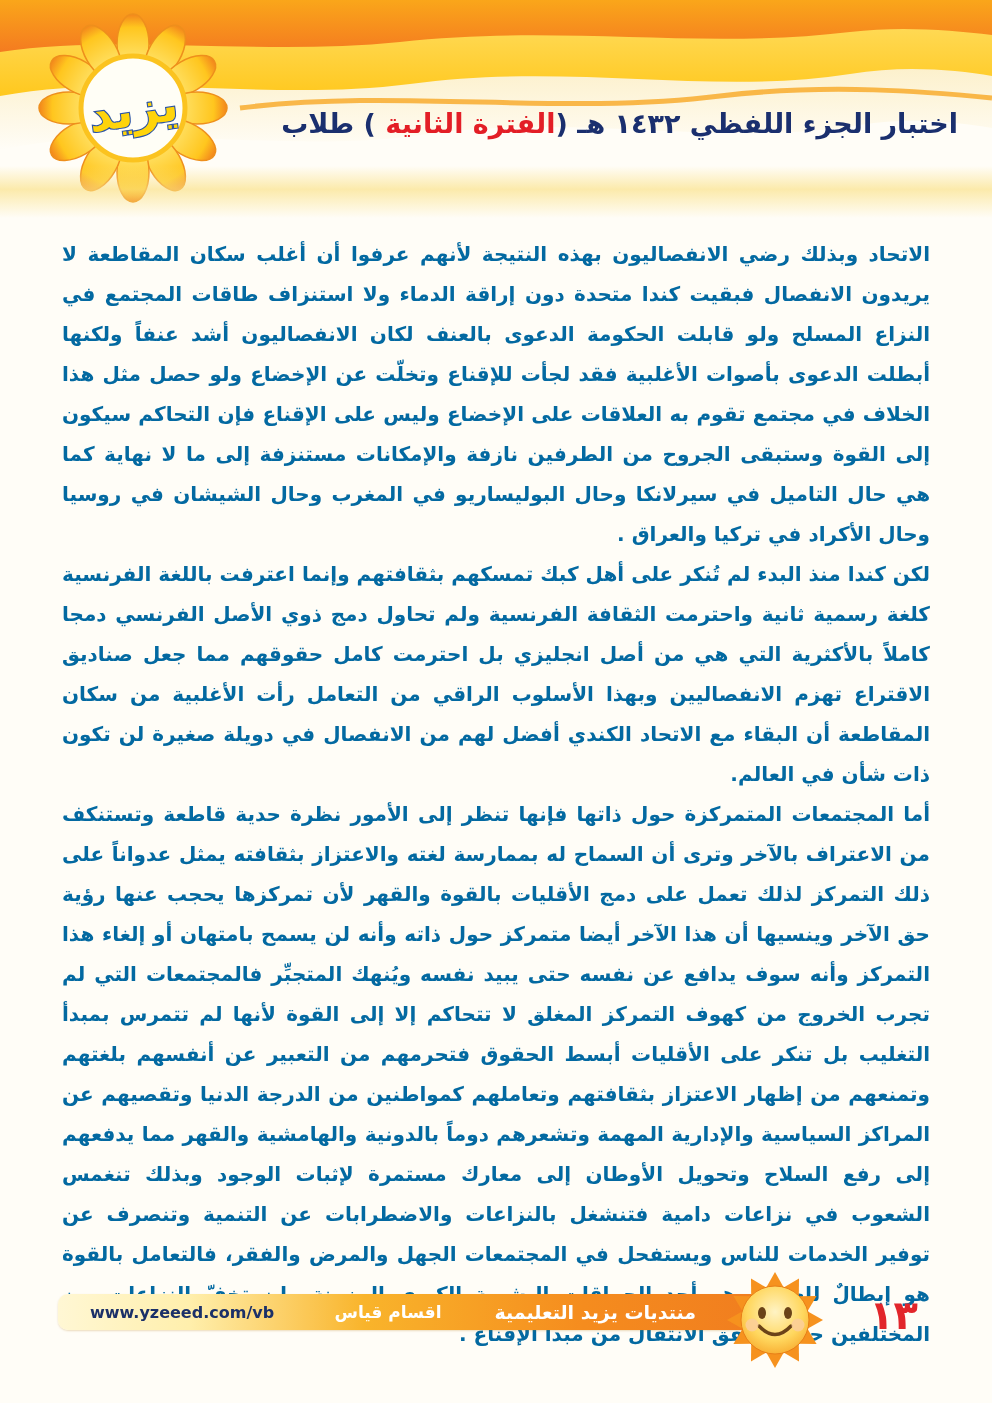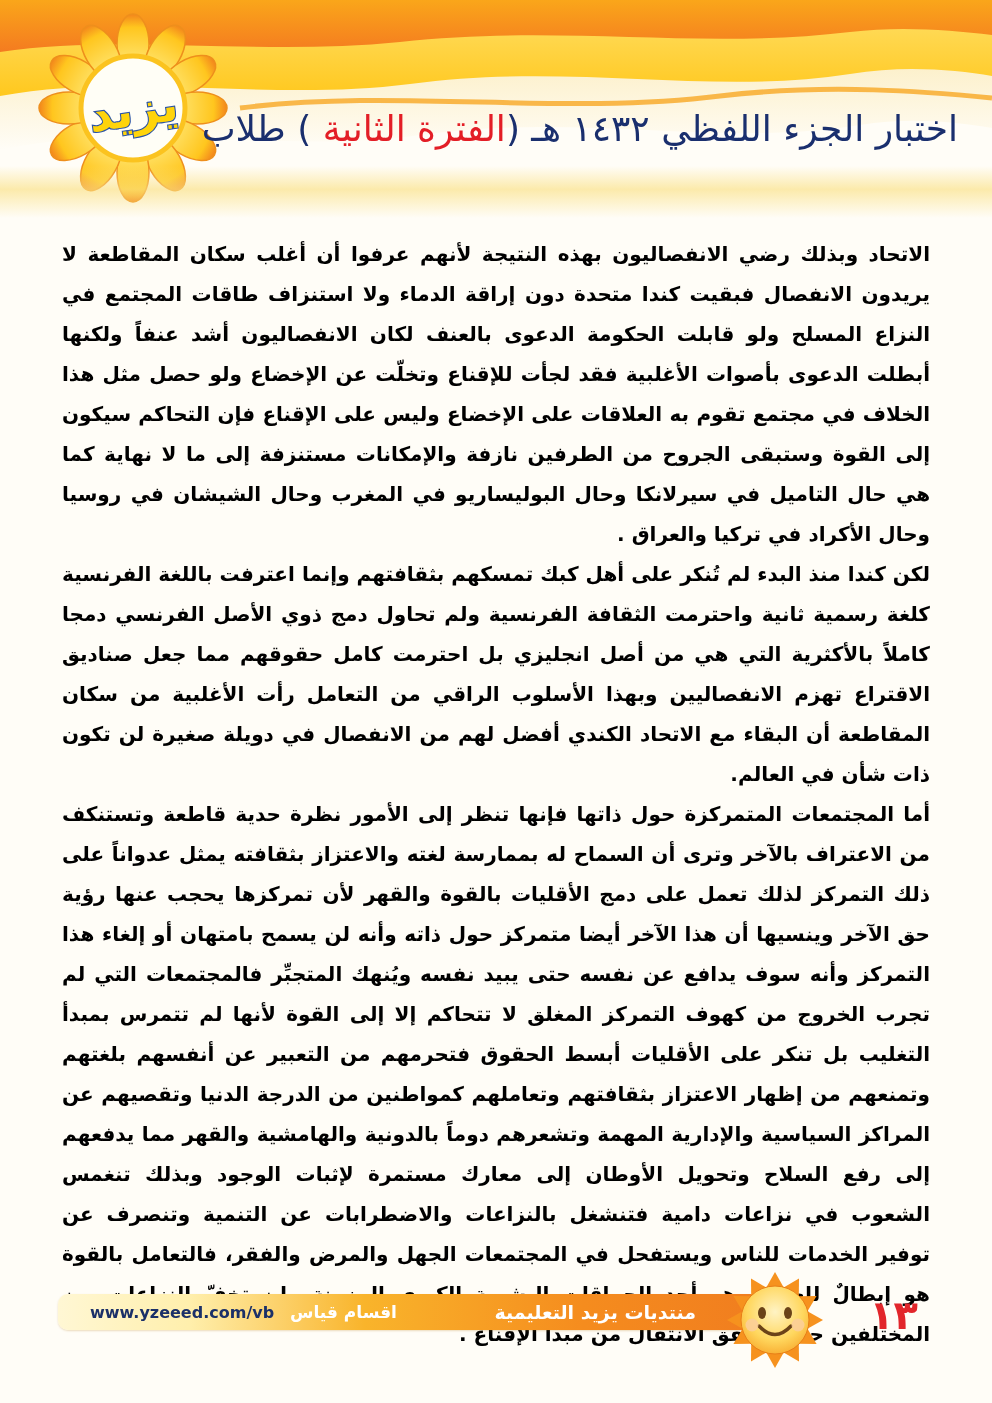--- a/index.html
+++ b/index.html
@@ -4,38 +4,38 @@
 <style>
   * { margin:0; padding:0; box-sizing:border-box; }
   body { font-family:"DejaVu Sans","Liberation Sans",sans-serif; background:#ffffff; }
   .page { position:relative; width:992px; height:1403px; background:#fffdf7; overflow:hidden; margin:0 auto; }
 
   
   .header-svg { position:absolute; top:0; left:0; pointer-events:none; }
   .subband { position:absolute; top:166px; left:0; right:0; height:52px;
     background:linear-gradient(180deg, rgba(250,224,130,0) 0%, rgba(250,224,130,0.65) 45%, rgba(255,255,255,0) 100%); }
   .title { position:absolute; top:108px; right:34px; direction:rtl; white-space:nowrap;
-    font-size:36px; font-weight:normal; color:#1A2F6E; letter-spacing:0; }
+    font-size:27px; font-weight:bold; color:#1A2F6E; letter-spacing:0; }
   .title .hl { color:#E31E26; }
 
   
   .body-text { position:absolute; top:234px; right:62px; left:62px; direction:rtl;
-    text-align:justify; text-align-last:right; color:#000000; font-size:20px;
+    text-align:justify; text-align-last:right; color:#0369a1; font-size:20px;
     font-weight:bold; line-height:40px; }
   .body-text p { margin:0; text-align-last:right; }
 
   
   .footer-bar { position:absolute; top:1294px; left:58px; width:730px; height:36px;
     border-radius:12px 22px 22px 12px;
     background:linear-gradient(90deg,#FFF7D4 0%,#FFEFAC 18%,#F9B42B 42%,#F58C1E 72%,#F07B1F 100%);
     box-shadow:0 1px 2px rgba(180,120,20,0.25); }
   .footer-url { position:absolute; left:32px; top:50%; transform:translateY(-50%);
     color:#1B3068; font-weight:bold; font-size:16px; }
-  .footer-section { position:absolute; left:232px; width:160px; top:50%; transform:translateY(-50%);
-    color:#ffffff; font-weight:bold; font-size:17px; text-align:left; direction:rtl; }
+  .footer-section { position:absolute; left:250px; width:160px; top:50%; transform:translateY(-50%);
+    color:#ffffff; font-weight:bold; font-size:17px; text-align:center; direction:rtl; }
   .footer-site { position:absolute; right:92px; top:50%; transform:translateY(-50%);
     color:#ffffff; font-weight:bold; font-size:19px; direction:rtl; }
   .footer-sun { position:absolute; left:690px; top:1270px; }
   .page-number { position:absolute; right:74px; top:1292px; font-size:40px;
     font-weight:bold; color:#E2262B; }
 </style>
 </head>
 <body>
 
 <div class="page">

